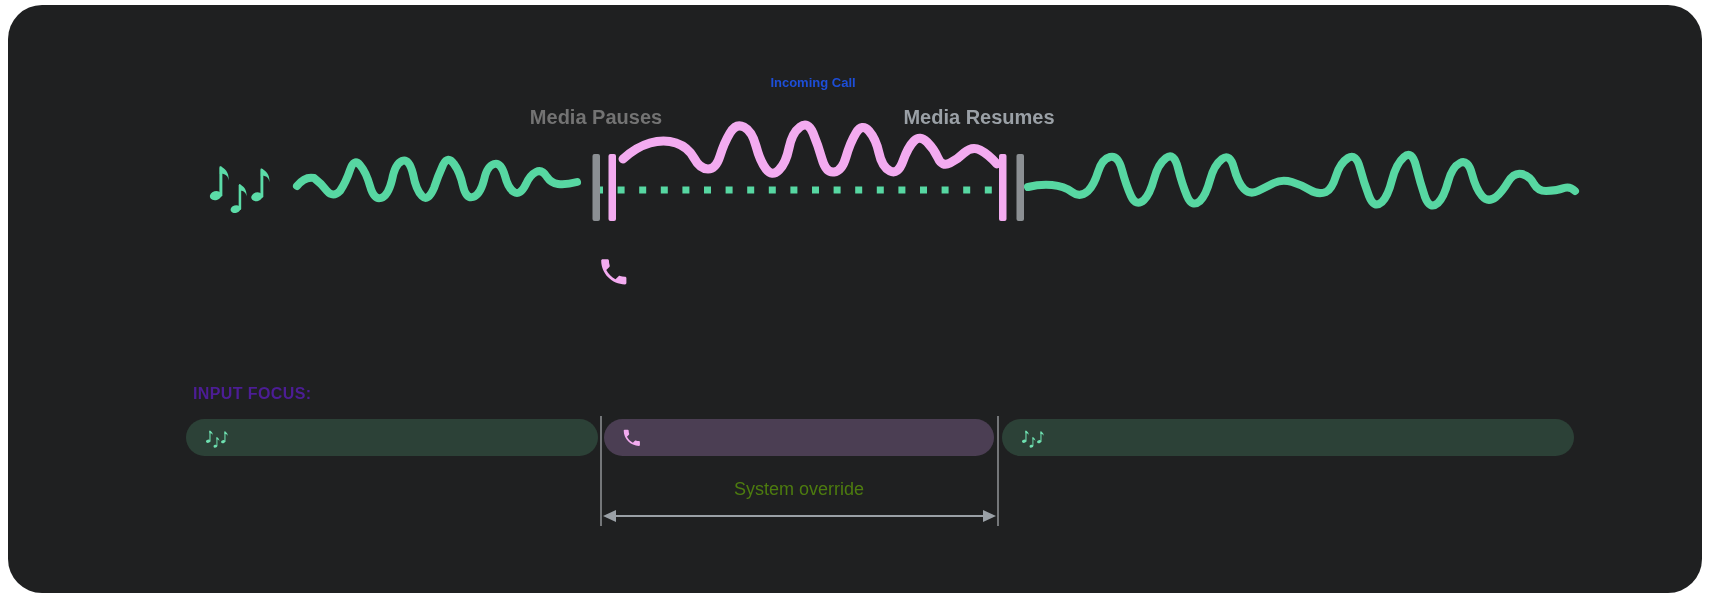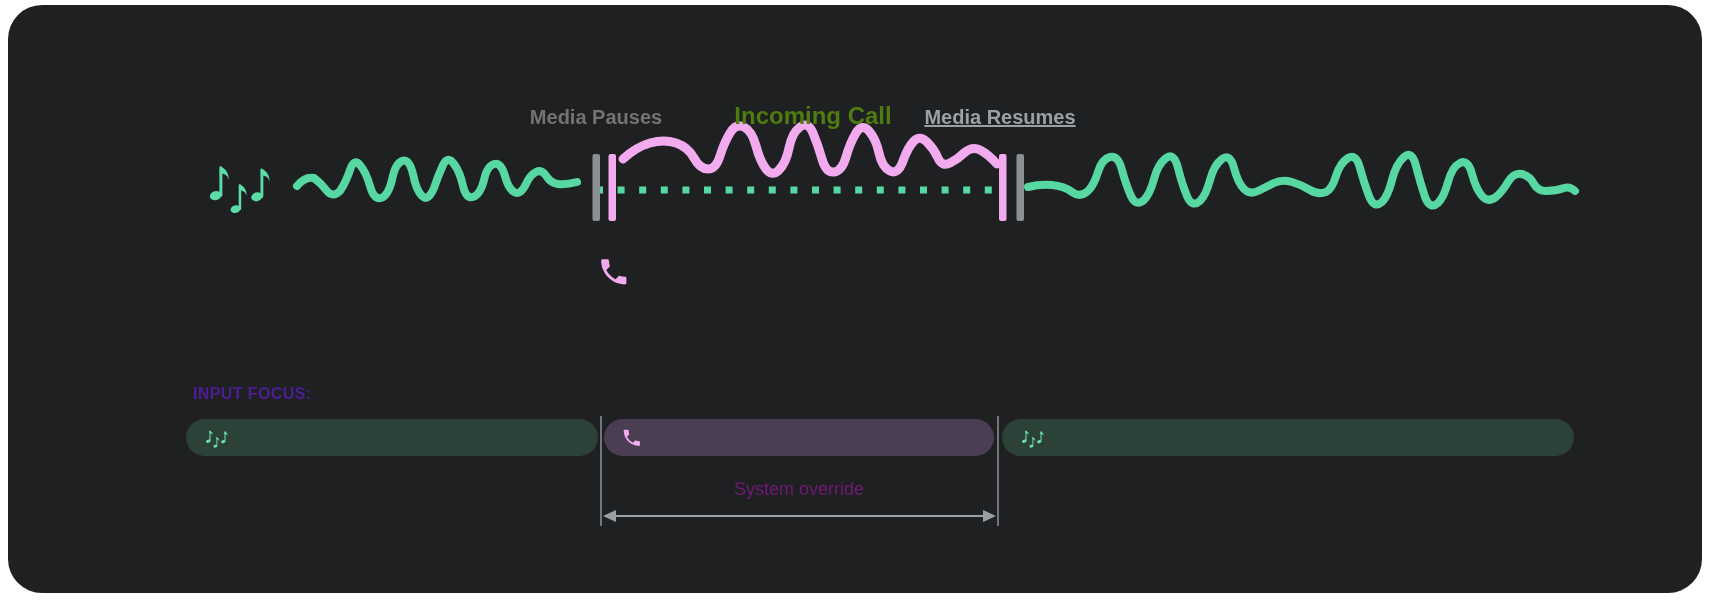--- a/index.html
+++ b/index.html
@@ -5,24 +5,24 @@
   html,body{margin:0;padding:0;background:#ffffff;}
   .stage{position:relative;width:1712px;height:602px;font-family:"Liberation Sans",sans-serif;overflow:hidden;}
   .card{position:absolute;left:8px;top:5px;width:1694px;height:588px;background:#1f2021;border-radius:34px;}
   .overlay-svg{position:absolute;left:0;top:0;width:1712px;height:602px;pointer-events:none;}
   .focus-bar{position:absolute;top:419px;height:37px;border-radius:18.5px;}
   .focus-bar.media{left:186px;width:412px;background:#2c4137;}
   .focus-bar.call{left:604px;width:390px;background:#4b3e53;}
   .focus-bar.media2{left:1002px;width:572px;background:#2c4137;}
   .lbl{position:absolute;white-space:nowrap;transform:translateX(-50%);}
   .lbl-pauses{left:596px;top:106px;color:#737373;font-size:20px;font-weight:600;}
-  .lbl-incoming{left:813px;top:75px;color:#4d7c0f;font-size:24px;font-weight:600;margin-top:27px;}
-  .lbl-resumes{left:1000px;top:106px;color:#9aa0a6;font-size:20px;font-weight:600;text-decoration:underline;}
+  .lbl-incoming{left:813px;top:75px;color:#1d4ed8;font-size:13px;font-weight:600;}
+  .lbl-resumes{left:979px;top:106px;color:#9aa0a6;font-size:20px;font-weight:600;}
   .lbl-inputfocus{left:193px;top:385px;transform:none;color:#4c1d95;font-size:16px;font-weight:700;letter-spacing:0.4px;}
-  .lbl-override{left:799px;top:479px;color:#701a75;font-size:18px;font-weight:400;}
+  .lbl-override{left:799px;top:479px;color:#4d7c0f;font-size:18px;font-weight:400;}
 </style>
 </head>
 <body>
 
 <div class="stage">
 
   <div class="card"></div>
 
   <div class="focus-bar media"></div>
   <div class="focus-bar call"></div>

